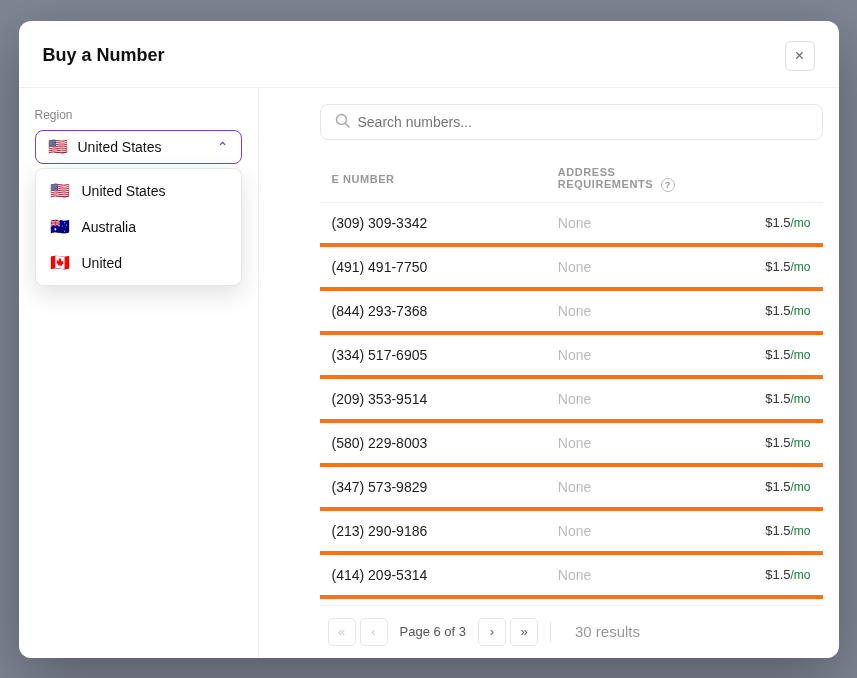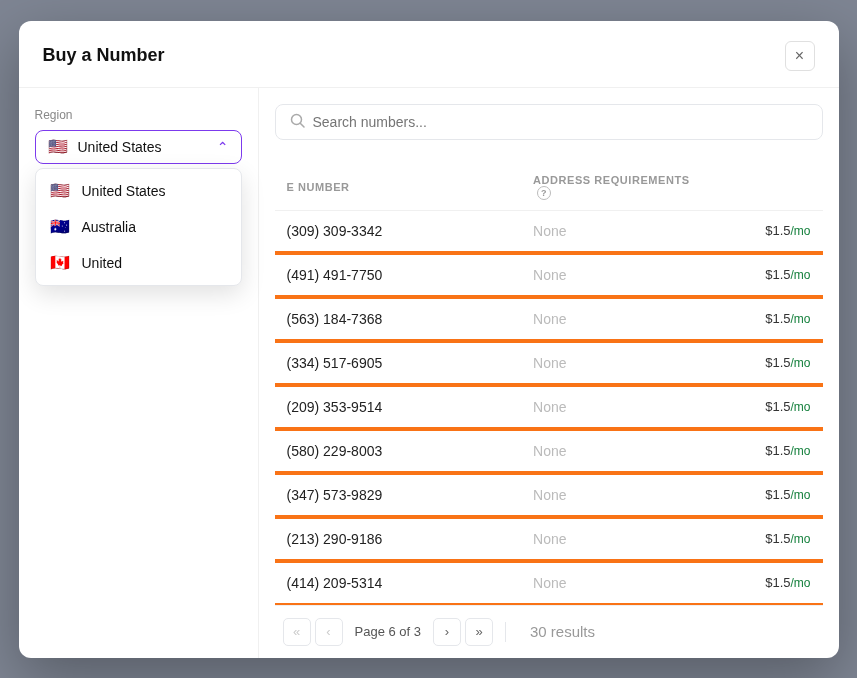--- a/index.html
+++ b/index.html
@@ -51,20 +51,21 @@
       cursor: pointer;
       display: flex;
       align-items: center;
       justify-content: center;
       font-size: 16px;
       color: #666;
     }
     .modal-body {
       display: flex;
       height: 570px;
+      gap: 45px;
     }
     .sidebar {
       width: 240px;
       border-right: 1px solid #f0f0f0;
       padding: 20px 16px;
       flex-shrink: 0;
       position: relative;
     }
     .sidebar-label {
       font-size: 12px;
@@ -132,21 +133,21 @@
       flex-direction: column;
       padding: 16px 16px 0;
     }
     .search-bar {
       display: flex;
       align-items: center;
       border: 1px solid #e5e7eb;
       border-radius: 8px;
       padding: 8px 14px;
       gap: 8px;
-      margin-bottom: 24px;
+      margin-bottom: 16px;
       background: #fff;
     }
     .search-icon {
       color: #aaa;
       font-size: 15px;
     }
     .search-input {
       border: none;
       outline: none;
       flex: 1;
@@ -316,21 +317,21 @@
       <td>(309) 309-3342</td>
       <td class="td-none">None</td>
       <td class="td-price">$1.5<span class="price-mo">/mo</span></td>
     </tr>
                 <tr>
       <td>(491) 491-7750</td>
       <td class="td-none">None</td>
       <td class="td-price">$1.5<span class="price-mo">/mo</span></td>
     </tr>
                 <tr>
-      <td>(563) 184-7368</td>
+      <td>(844) 293-7368</td>
       <td class="td-none">None</td>
       <td class="td-price">$1.5<span class="price-mo">/mo</span></td>
     </tr>
                 <tr>
       <td>(334) 517-6905</td>
       <td class="td-none">None</td>
       <td class="td-price">$1.5<span class="price-mo">/mo</span></td>
     </tr>
                 <tr>
       <td>(209) 353-9514</td>

